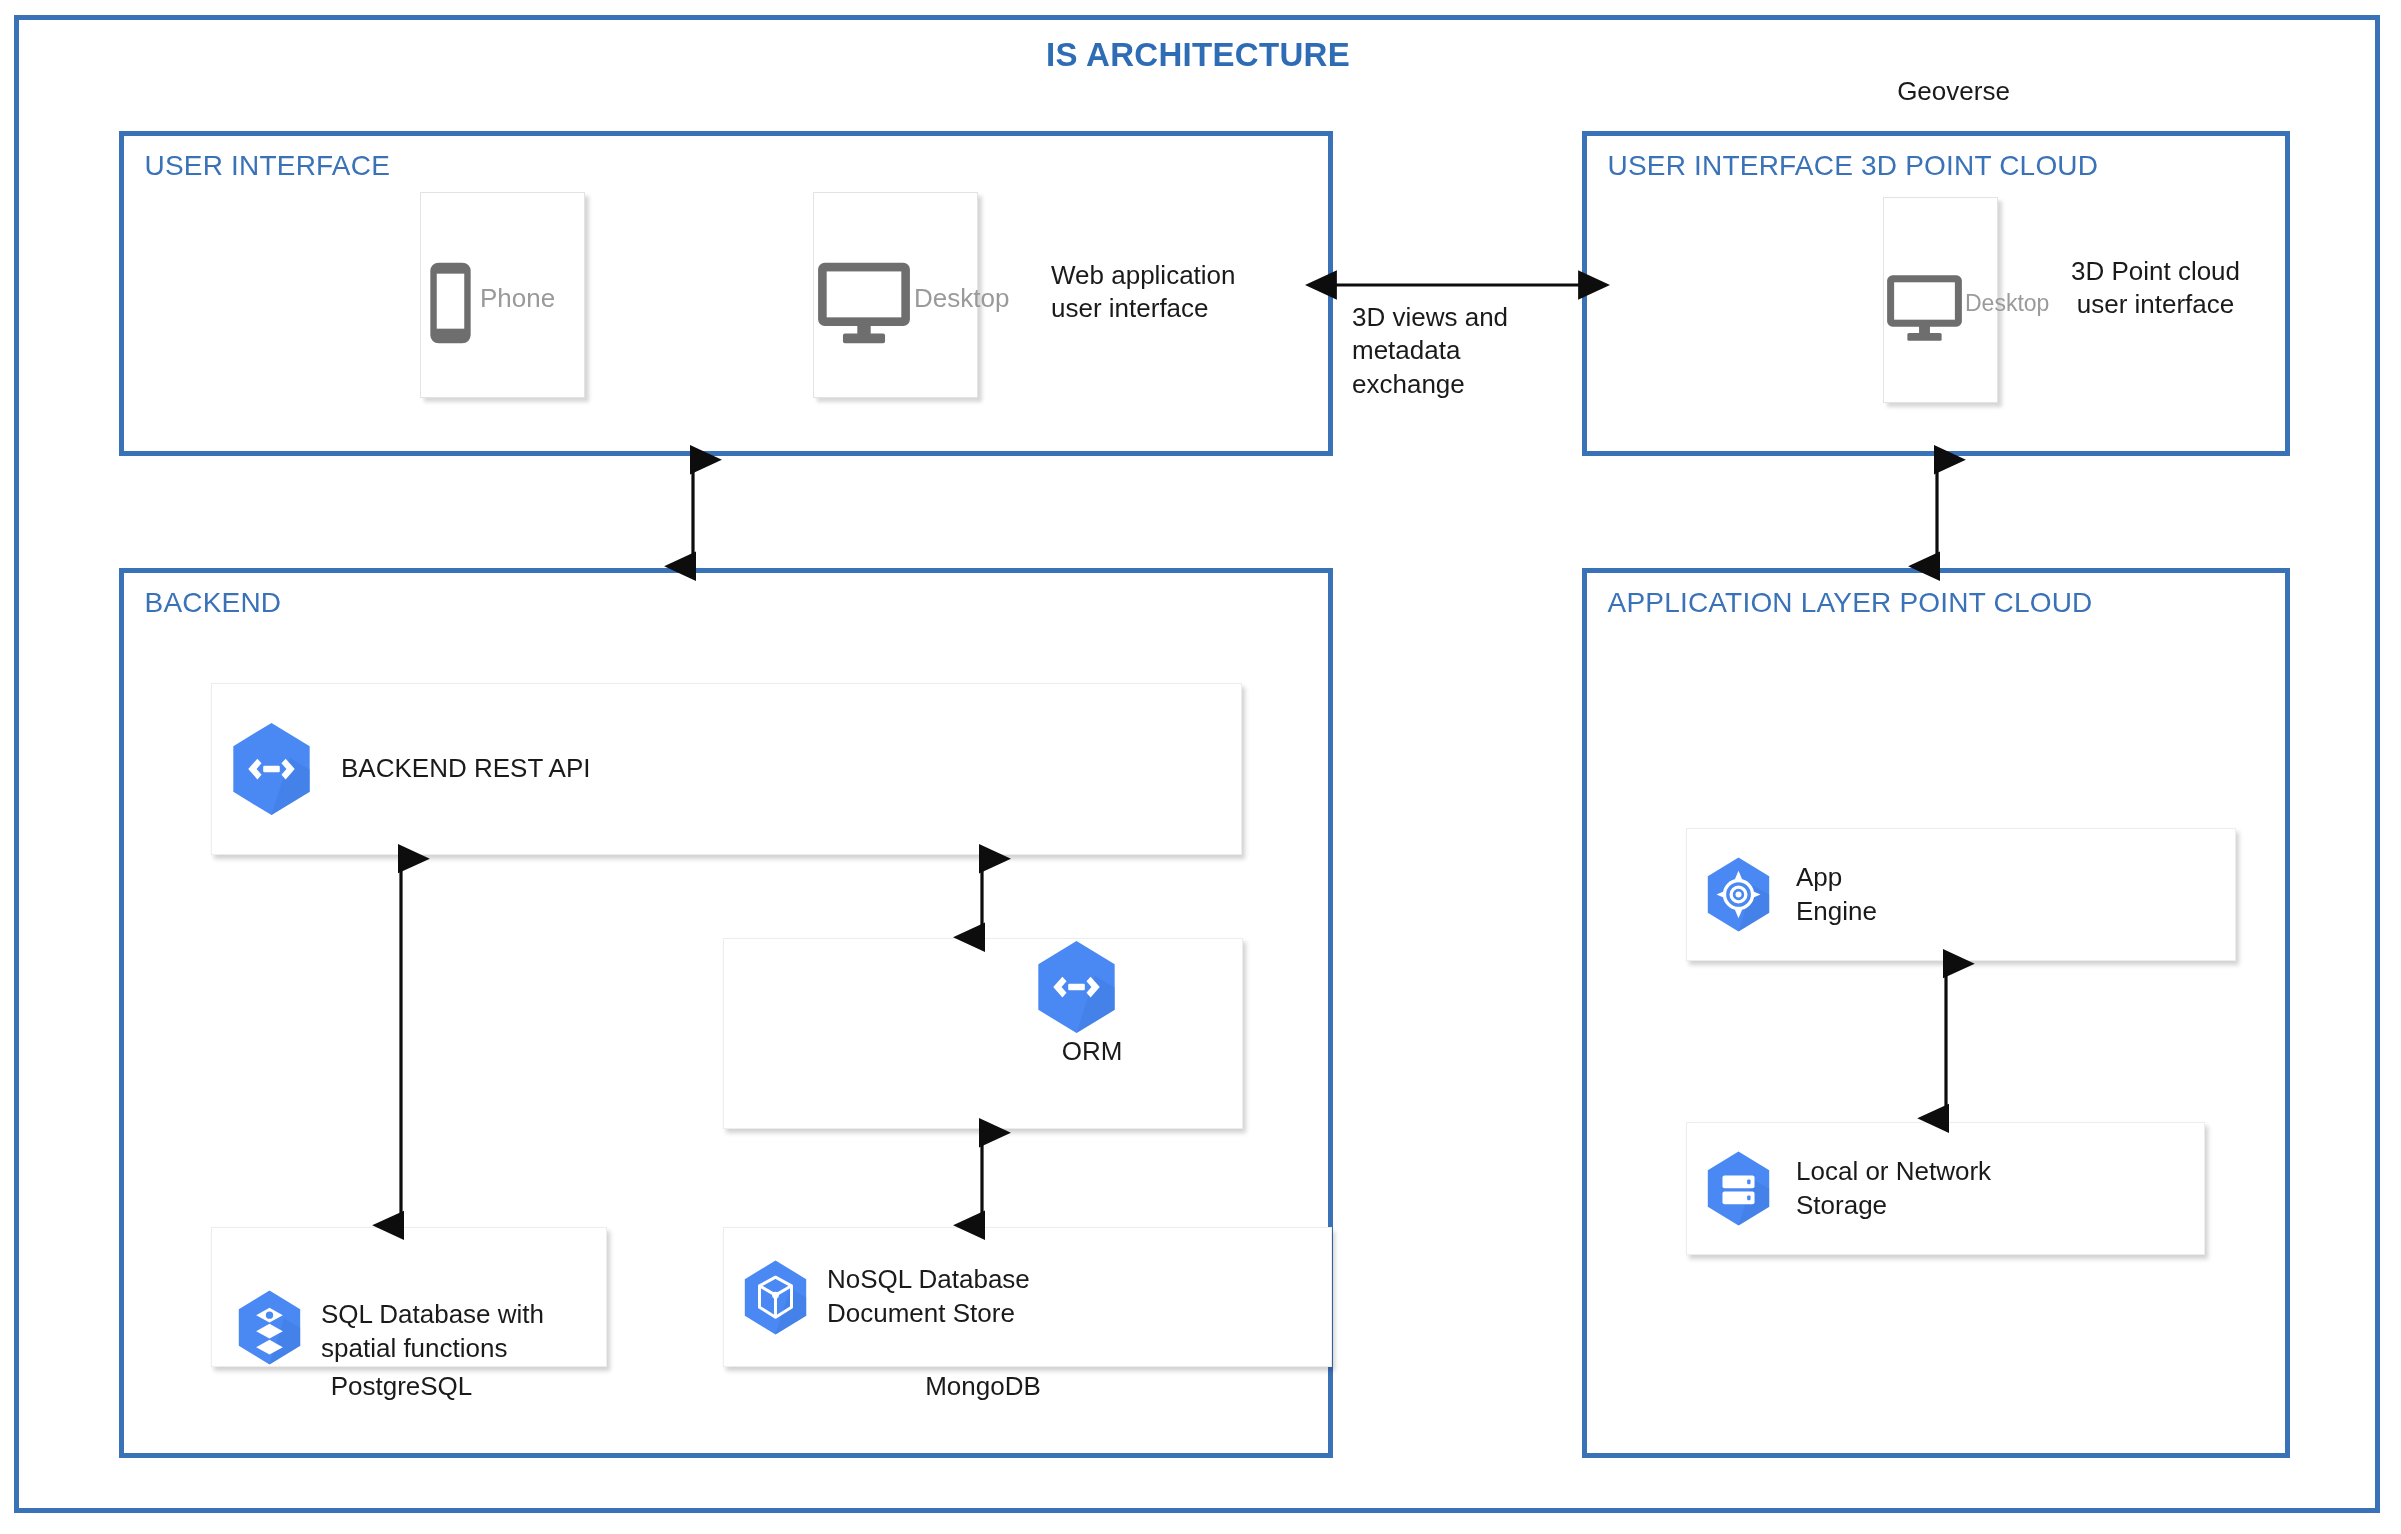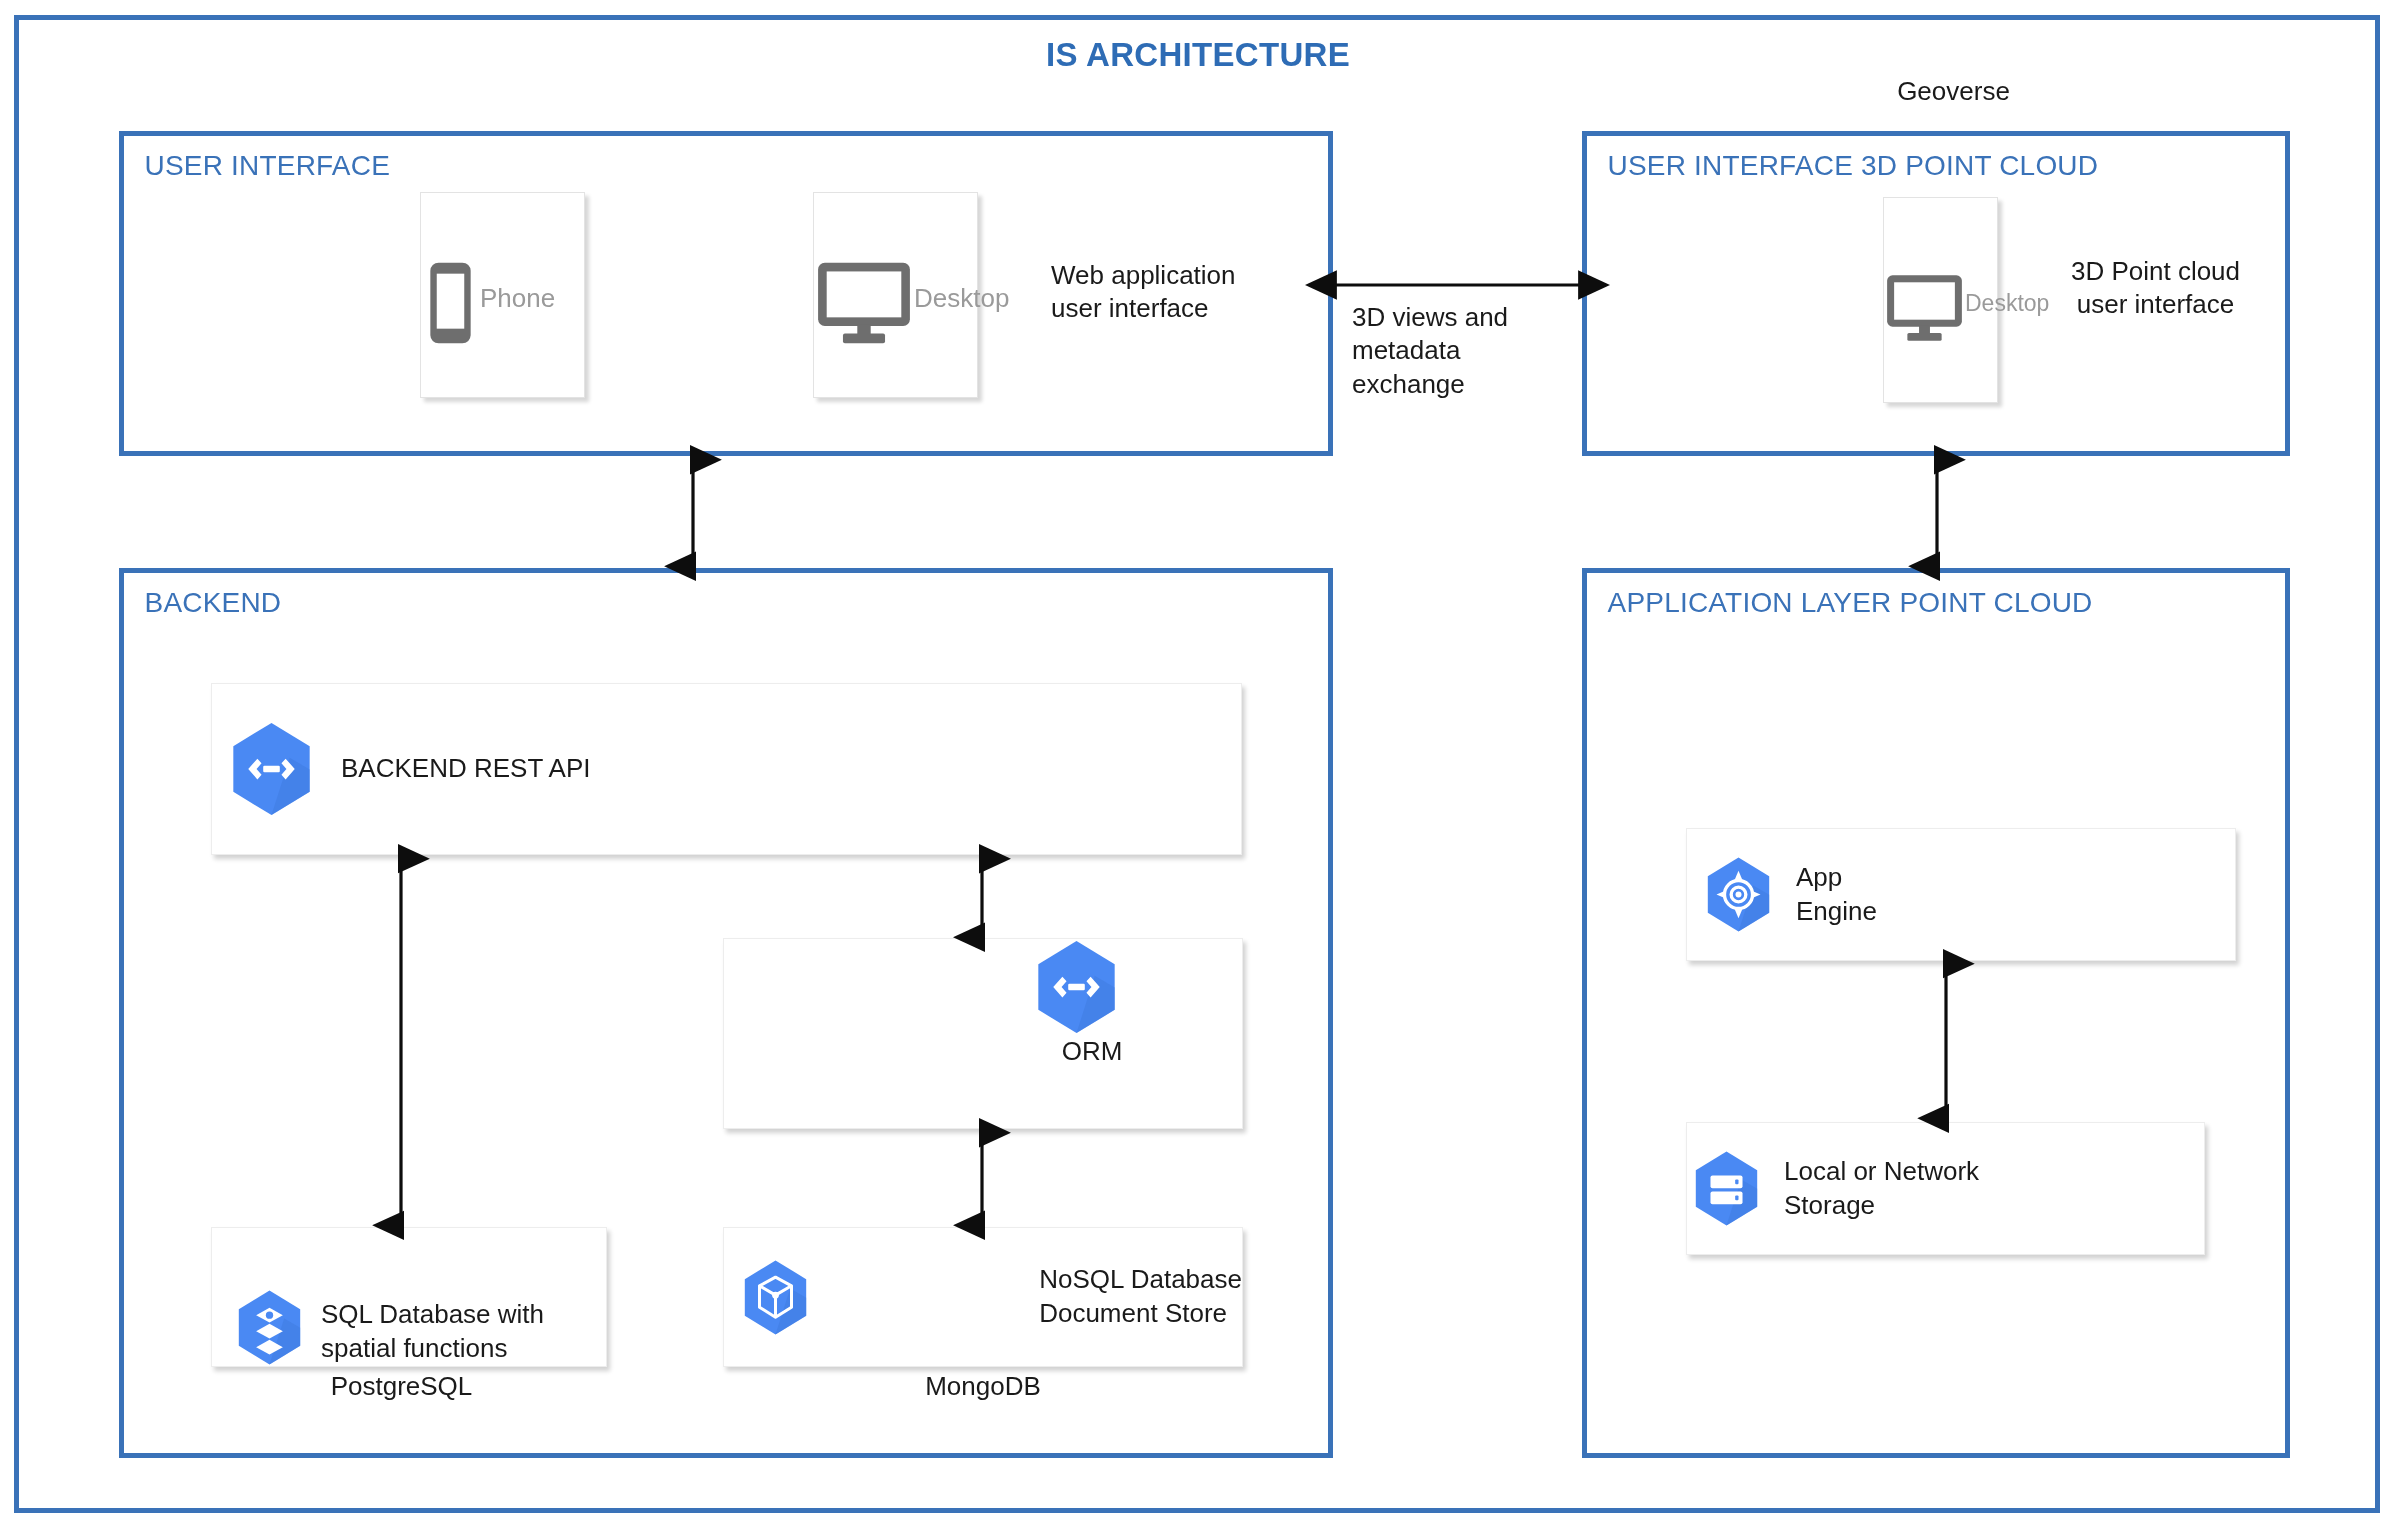--- a/index.html
+++ b/index.html
@@ -136,27 +136,27 @@
 
   #card-restapi { left: 211px;  top: 683px; width: 1031px; height: 172px; padding-left: 18px; }
   #card-restapi .comp-label { margin-left: 28px; }
 
   #card-orm     { left: 723px; top: 938px; width: 520px; height: 191px; padding-left: 186px; flex-direction: column; }
   #card-orm .comp-label { margin-left: 32px; }
 
   #card-sql     { left: 211px;  top: 1227px; width: 396px; height: 140px; padding-left: 24px; align-items: flex-end; }
   #card-sql .comp-label { margin-left: 18px; }
 
-  #card-nosql   { left: 723px; top: 1227px; width: 520px; height: 140px; padding-left: 18px; justify-content: space-between; }
+  #card-nosql   { left: 723px; top: 1227px; width: 609px; height: 140px; padding-left: 18px; }
   #card-nosql .comp-label { margin-left: 18px; }
 
   #card-appengine { left: 1686px; top: 828px; width: 550px; height: 133px; padding-left: 18px; }
   #card-appengine .comp-label { margin-left: 24px; }
 
-  #card-storage  { left: 1686px; top: 1122px; width: 519px; height: 133px; padding-left: 6px; }
+  #card-storage  { left: 1686px; top: 1122px; width: 519px; height: 133px; padding-left: 18px; }
   #card-storage .comp-label { margin-left: 24px; }
 
   
   .caption {
     position: absolute;
     color: #1a1a1a;
     font-size: 26px;
     text-align: center;
     white-space: nowrap;
   }

